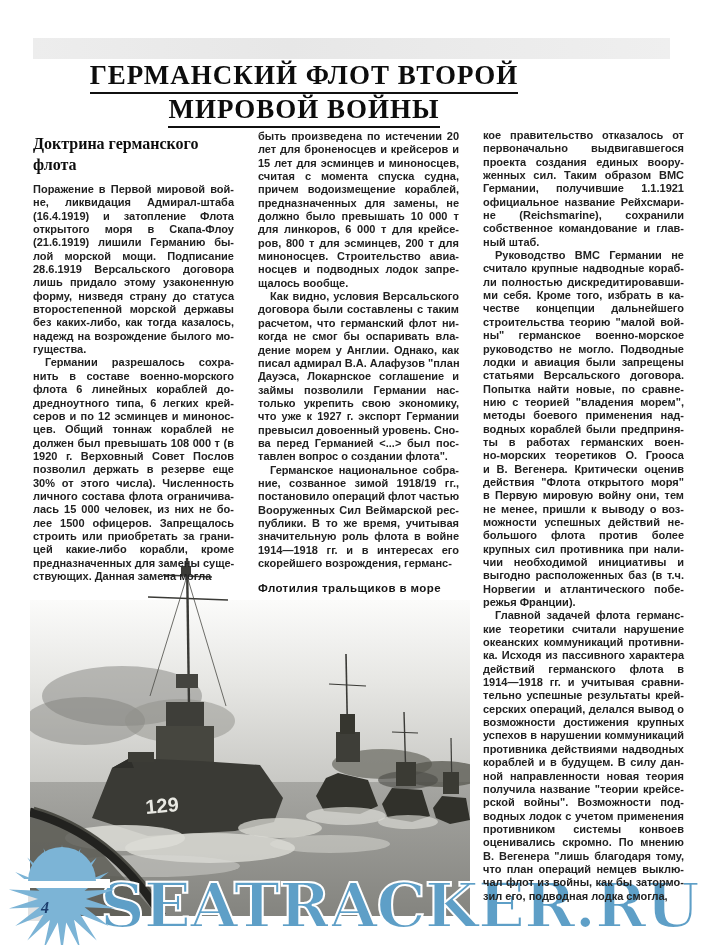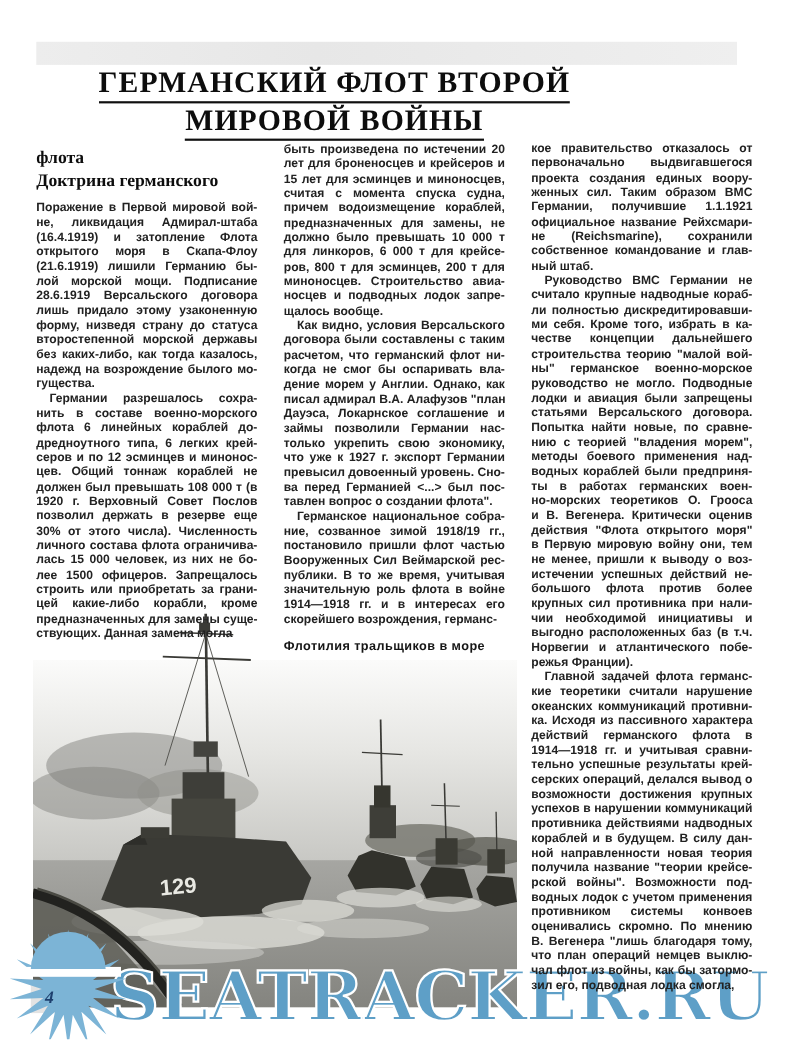--- a/index.html
+++ b/index.html
@@ -44,22 +44,22 @@
 
 <div class="scan-band"></div>
 
 <div class="page-title">
   <span class="tline">ГЕРМАНСКИЙ ФЛОТ ВТОРОЙ</span><br>
   <span class="tline">МИРОВОЙ ВОЙНЫ</span>
 </div>
 
 <div id="col1" class="col">
     <div class="block heading">
+      <div class="ln">Доктрина германского</div>
       <div class="ln last">флота</div>
-      <div class="ln">Доктрина германского</div>
     </div>
     <div class="block para">
       <div class="ln">Поражение в Первой мировой вой-</div>
       <div class="ln">не,  ликвидация  Адмирал-штаба</div>
       <div class="ln">(16.4.1919) и затопление Флота</div>
       <div class="ln">открытого  моря  в  Скапа-Флоу</div>
       <div class="ln">(21.6.1919) лишили Германию бы-</div>
       <div class="ln">лой морской мощи. Подписание</div>
       <div class="ln">28.6.1919 Версальского договора</div>
       <div class="ln">лишь придало этому узаконенную</div>
@@ -115,21 +115,21 @@
       <div class="ln">займы позволили Германии нас-</div>
       <div class="ln">только укрепить свою экономику,</div>
       <div class="ln">что уже к 1927 г. экспорт Германии</div>
       <div class="ln">превысил довоенный уровень. Сно-</div>
       <div class="ln">ва перед Германией &lt;...&gt; был пос-</div>
       <div class="ln last">тавлен вопрос о создании флота".</div>
     </div>
     <div class="block para">
       <div class="ln first-indent">Германское национальное собра-</div>
       <div class="ln">ние, созванное зимой 1918/19 гг.,</div>
-      <div class="ln">постановило пришли флот частью</div>
+      <div class="ln">постановило операций флот частью</div>
       <div class="ln">Вооруженных Сил Веймарской рес-</div>
       <div class="ln">публики. В то же время, учитывая</div>
       <div class="ln">значительную роль флота в войне</div>
       <div class="ln">1914—1918 гг. и в интересах его</div>
       <div class="ln last">скорейшего возрождения, германс-</div>
     </div>
   </div>
 <div id="col3" class="col">
     <div class="block para">
       <div class="ln">кое правительство отказалось от</div>
@@ -156,21 +156,21 @@
       <div class="ln">Попытка найти новые, по сравне-</div>
       <div class="ln">нию с теорией "владения морем",</div>
       <div class="ln">методы боевого применения над-</div>
       <div class="ln">водных кораблей были предприня-</div>
       <div class="ln">ты в работах германских воен-</div>
       <div class="ln">но-морских теоретиков О. Грооса</div>
       <div class="ln">и В. Вегенера. Критически оценив</div>
       <div class="ln">действия "Флота открытого моря"</div>
       <div class="ln">в Первую мировую войну они, тем</div>
       <div class="ln">не менее, пришли к выводу о воз-</div>
-      <div class="ln">истечении успешных действий не-</div>
+      <div class="ln">можности успешных действий не-</div>
       <div class="ln">большого флота против более</div>
       <div class="ln">крупных сил противника при нали-</div>
       <div class="ln">чии необходимой инициативы и</div>
       <div class="ln">выгодно расположенных баз (в т.ч.</div>
       <div class="ln">Норвегии и атлантического побе-</div>
       <div class="ln last">режья Франции).</div>
     </div>
     <div class="block para">
       <div class="ln first-indent">Главной задачей флота германс-</div>
       <div class="ln">кие теоретики считали нарушение</div>

